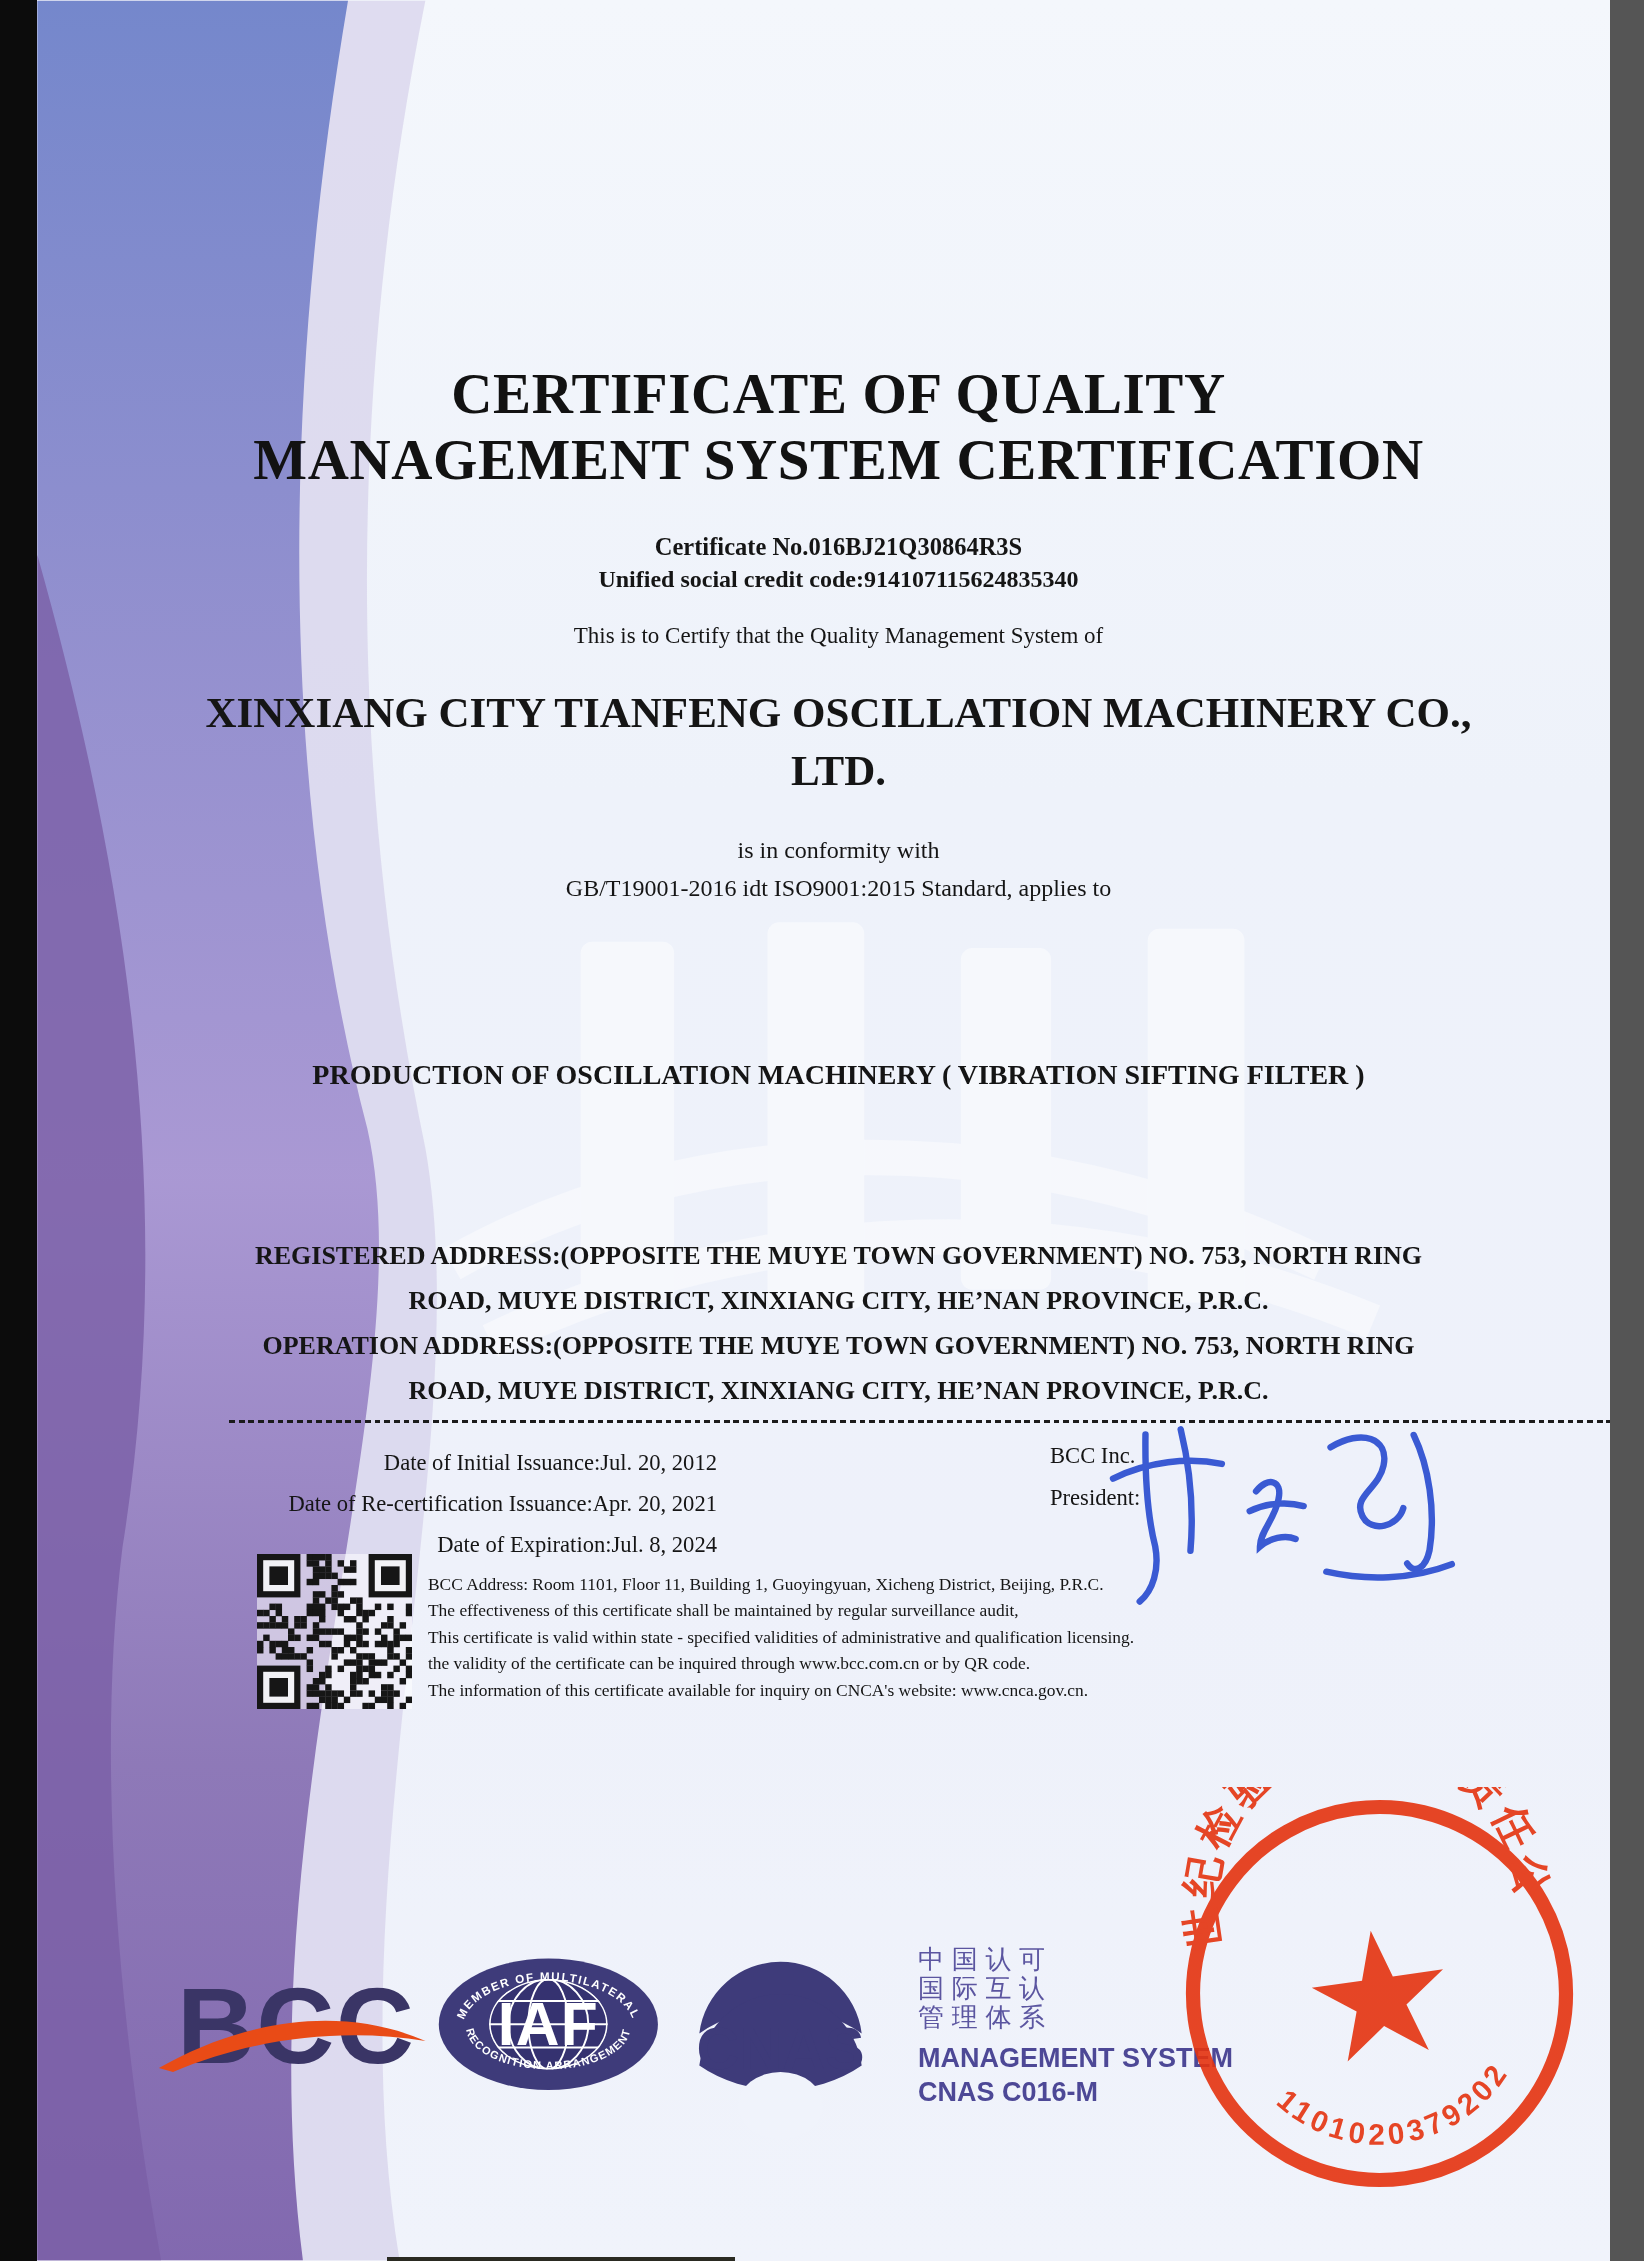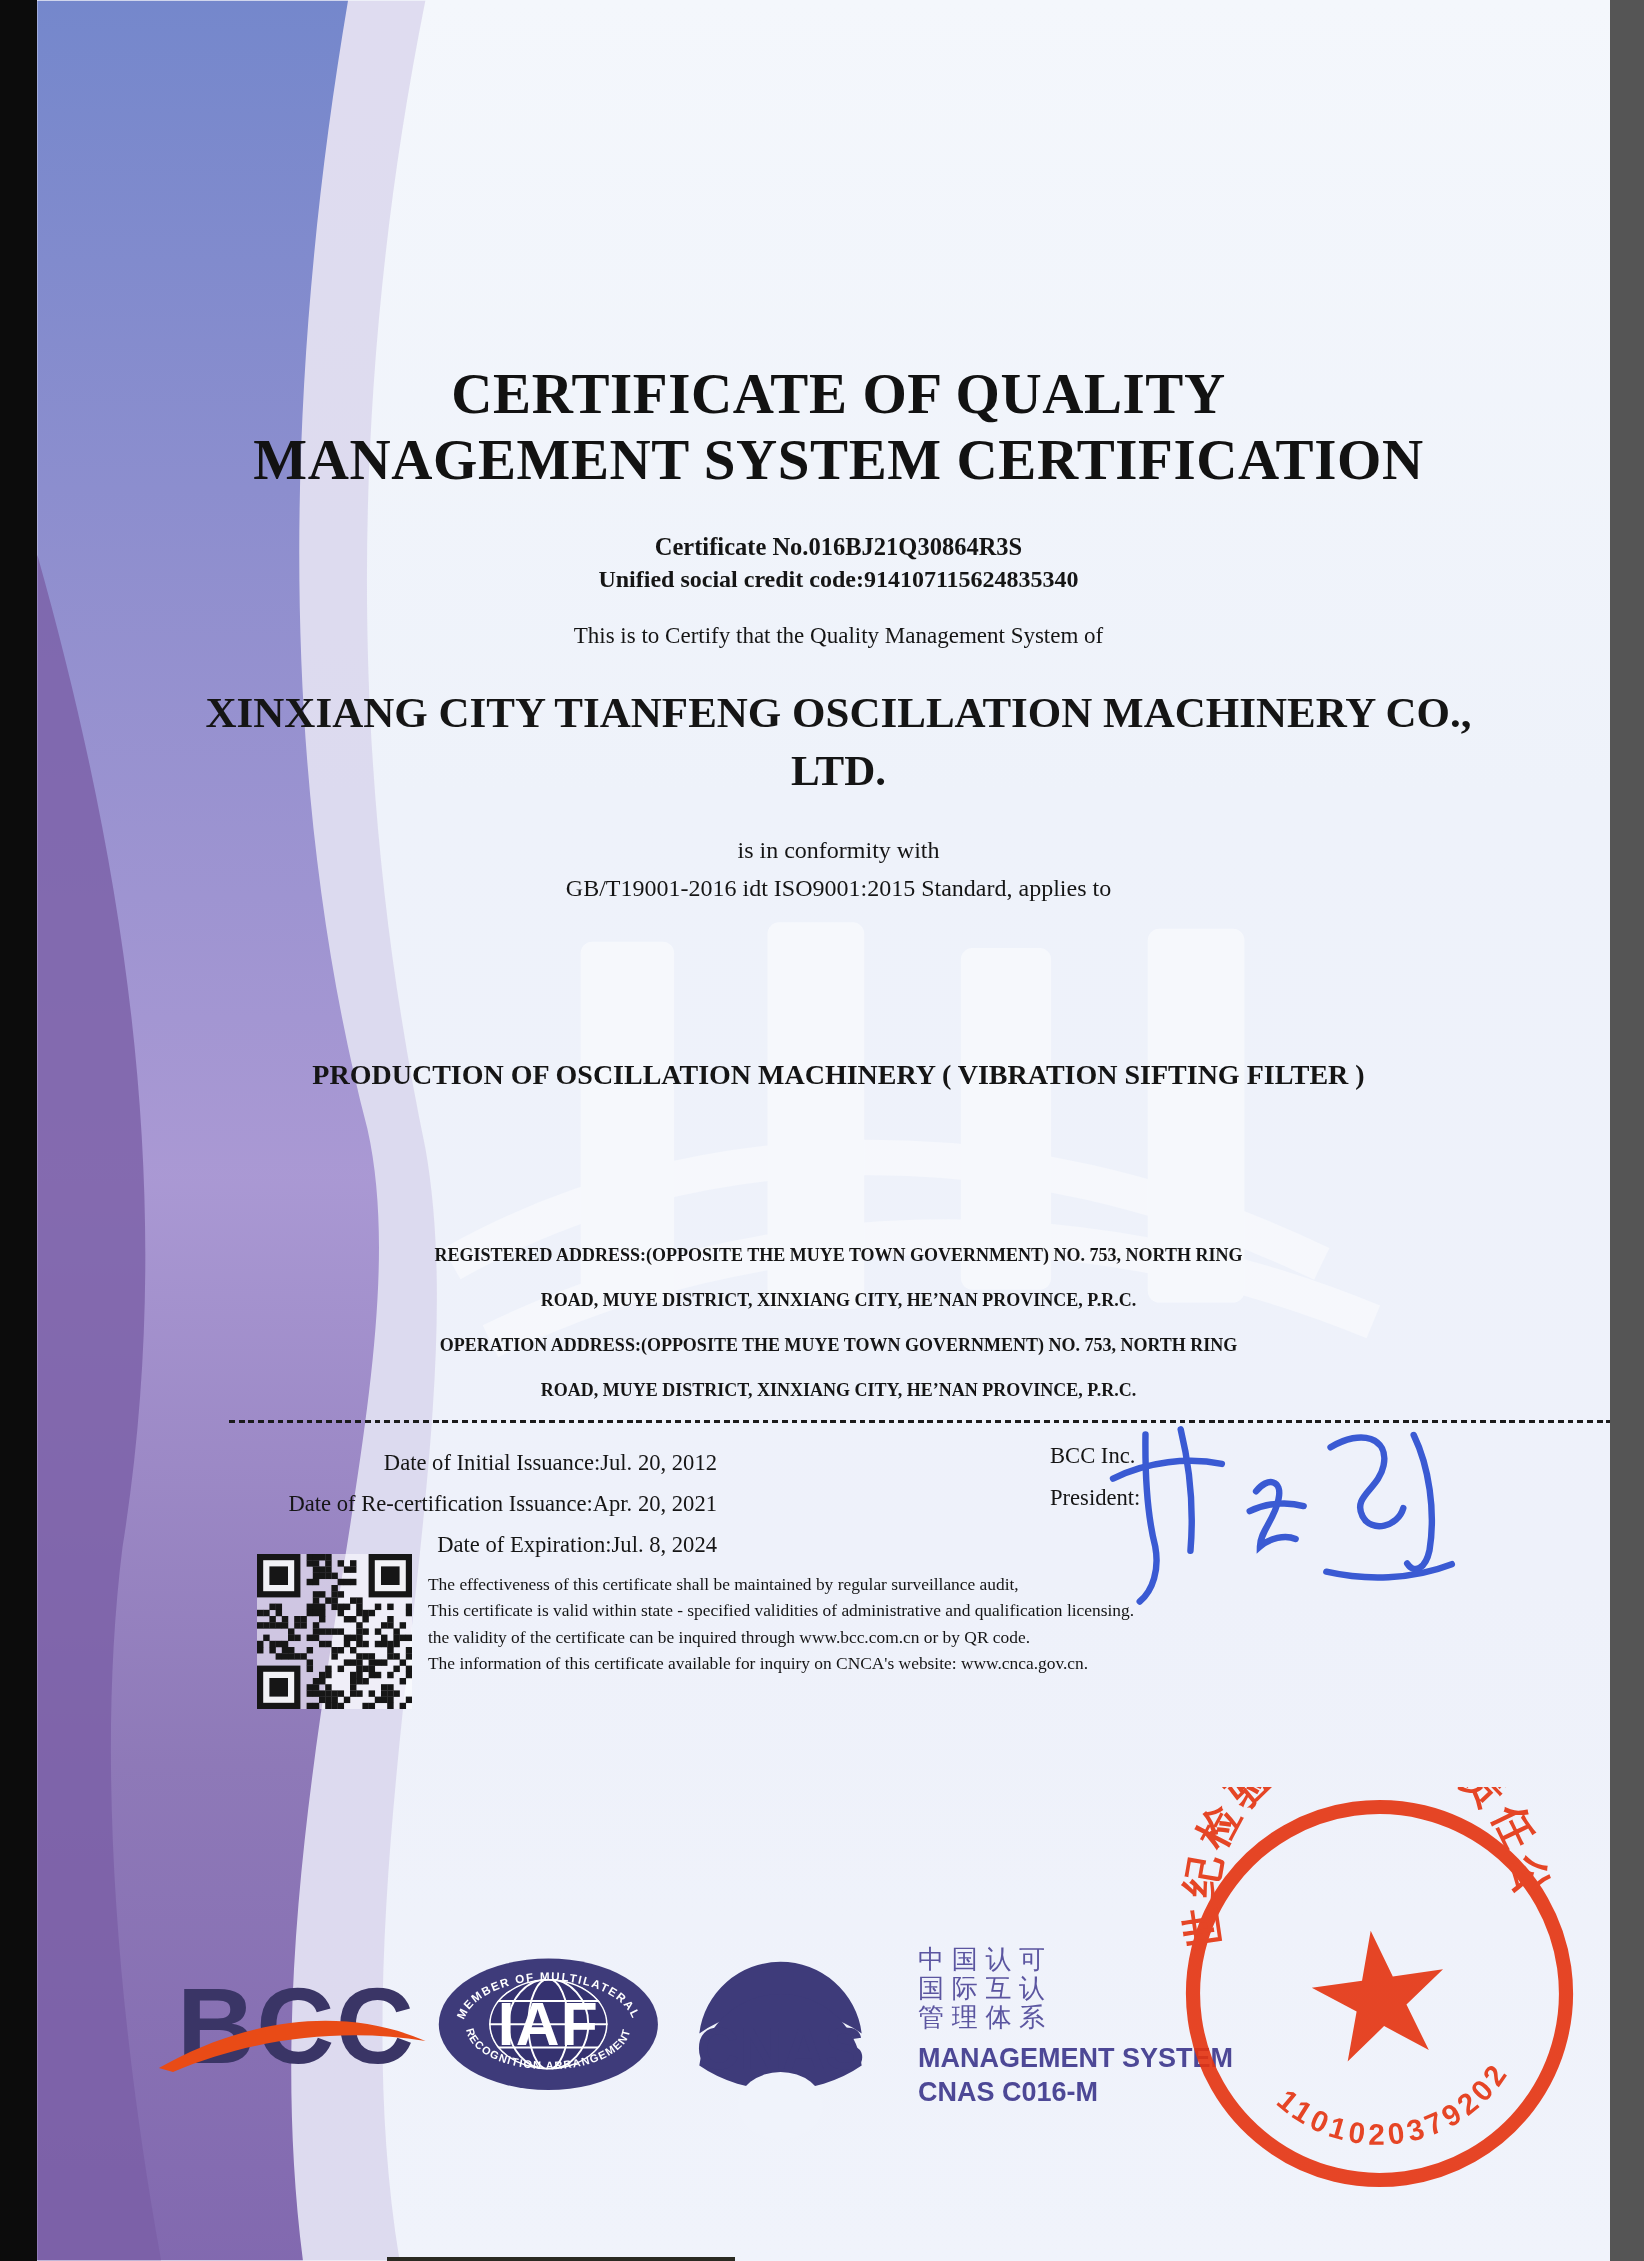--- a/index.html
+++ b/index.html
@@ -22,21 +22,21 @@
   .col{left:97px;width:1483px;text-align:center;}
   .title{top:361px;font-size:57px;font-weight:bold;line-height:66px;letter-spacing:0.6px;color:#121212;}
   .certno{top:533px;font-size:24.5px;font-weight:bold;}
   .credit{top:566px;font-size:24px;font-weight:bold;}
   .intro{top:623px;font-size:23px;}
   .company1{top:688px;font-size:43px;font-weight:bold;}
   .company2{top:746px;font-size:43px;font-weight:bold;}
   .conformity{top:837px;font-size:24px;}
   .standard{top:875px;font-size:24px;}
   .scope{top:1059px;font-size:28px;font-weight:600;}
-  .addresses{top:1233px;font-size:18px;font-weight:700;line-height:45px;}
+  .addresses{top:1233px;font-size:26px;font-weight:700;line-height:45px;}
   .dashline{left:229px;top:1420px;width:1400px;height:3.2px;
     background:repeating-linear-gradient(90deg,#1b1b1b 0 5.8px,transparent 5.8px 9.7px);}
   .dates{left:193px;top:1442px;width:524px;text-align:right;font-size:22.6px;line-height:41px;}
   .issuer{left:1050px;top:1443px;font-size:22.6px;}
   .president{left:1050px;top:1485px;font-size:22.6px;}
   .fineprint{left:428px;top:1571px;width:838px;font-size:17.4px;line-height:26.4px;text-align:left;}
   .cnas-text{left:918px;top:1945px;text-align:left;color:#5b55a0;
     font-family:"Liberation Sans",sans-serif;}
   .cnas-text .cn{font-size:26px;letter-spacing:7.7px;line-height:29px;}
   .cnas-text .en{font-size:27px;font-weight:bold;color:#4d4896;line-height:34px;}
@@ -336,20 +336,21 @@
           <rect x="13" y="24" width="1.04" height="1.04"></rect>
           <rect x="17" y="24" width="1.04" height="1.04"></rect>
           <rect x="18" y="24" width="1.04" height="1.04"></rect>
           <rect x="21" y="24" width="1.04" height="1.04"></rect>
           <rect x="23" y="24" width="1.04" height="1.04"></rect>
         </g>
     </g>
   </svg>
 
   <div class="abs fineprint">
+    <div>BCC Address: Room 1101, Floor 11, Building 1, Guoyingyuan, Xicheng District, Beijing, P.R.C.</div>
     <div>The effectiveness of this certificate shall be maintained by regular surveillance audit,</div>
     <div>This certificate is valid within state - specified validities of administrative and qualification licensing.</div>
     <div>the validity of the certificate can be inquired through www.bcc.com.cn or by QR code.</div>
     <div>The information of this certificate available for inquiry on CNCA's website: www.cnca.gov.cn.</div>
   </div>
 
   <svg class="abs" style="left:155px;top:1966px;" width="277" height="123" viewBox="0 0 430 190">
     <text x="34" y="150" font-size="168" font-weight="bold" fill="#3a3566" letter-spacing="2">BCC</text>
     <path d="M6,158 C150,76 300,64 420,116 C300,96 160,108 28,164 Z" fill="#e94b16"></path>
   </svg>

